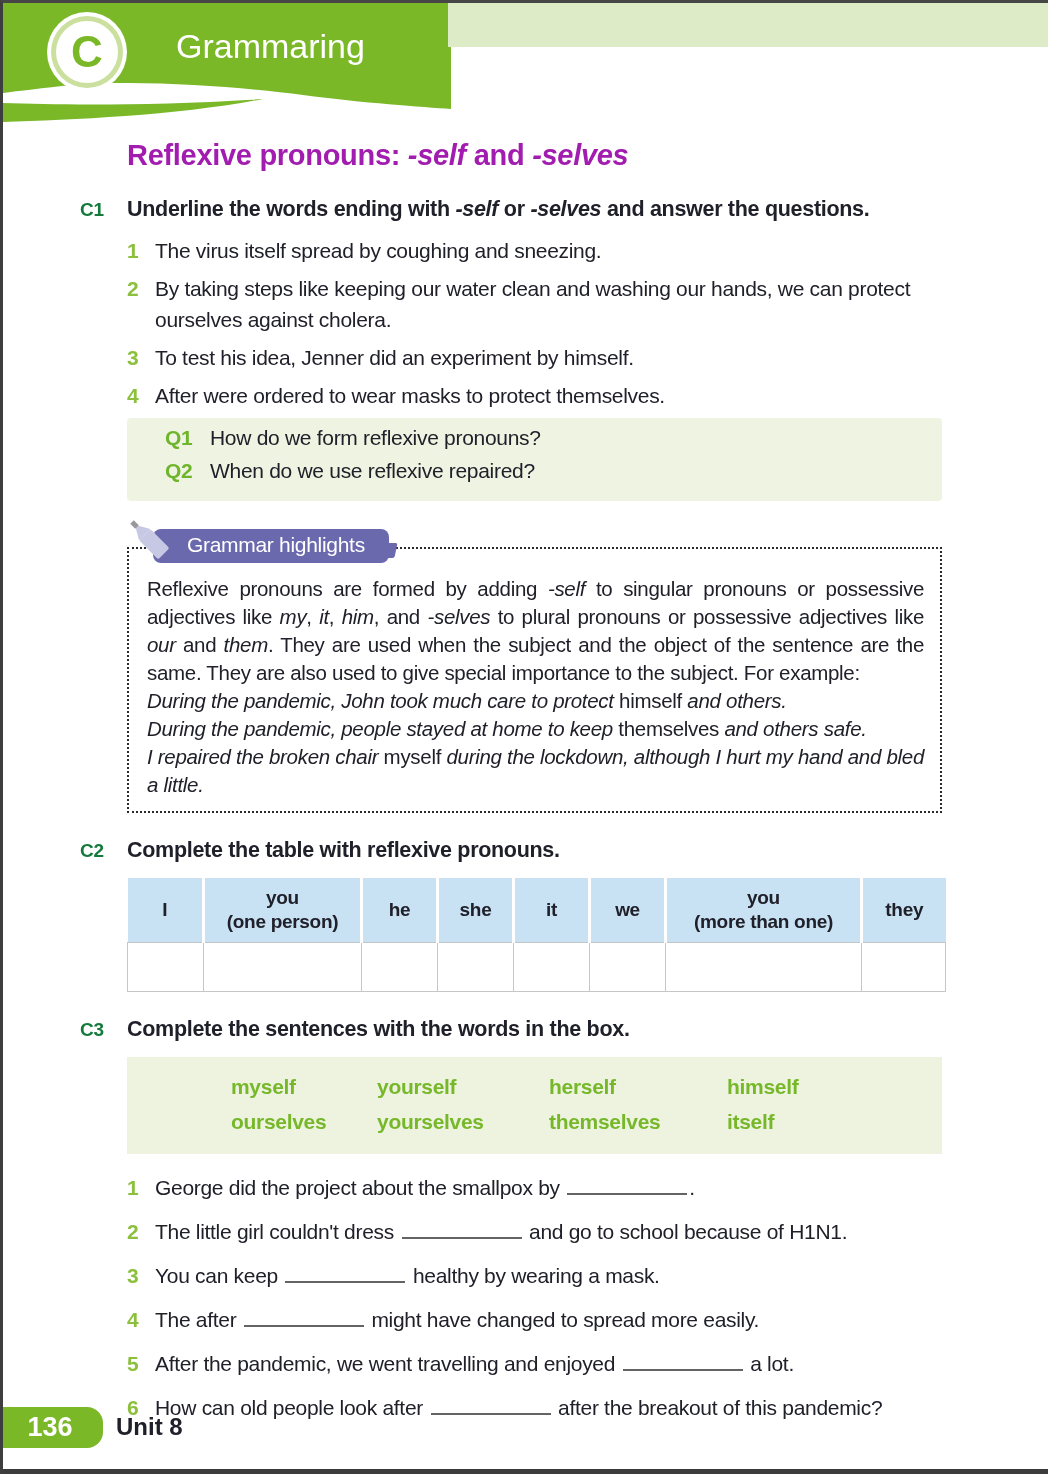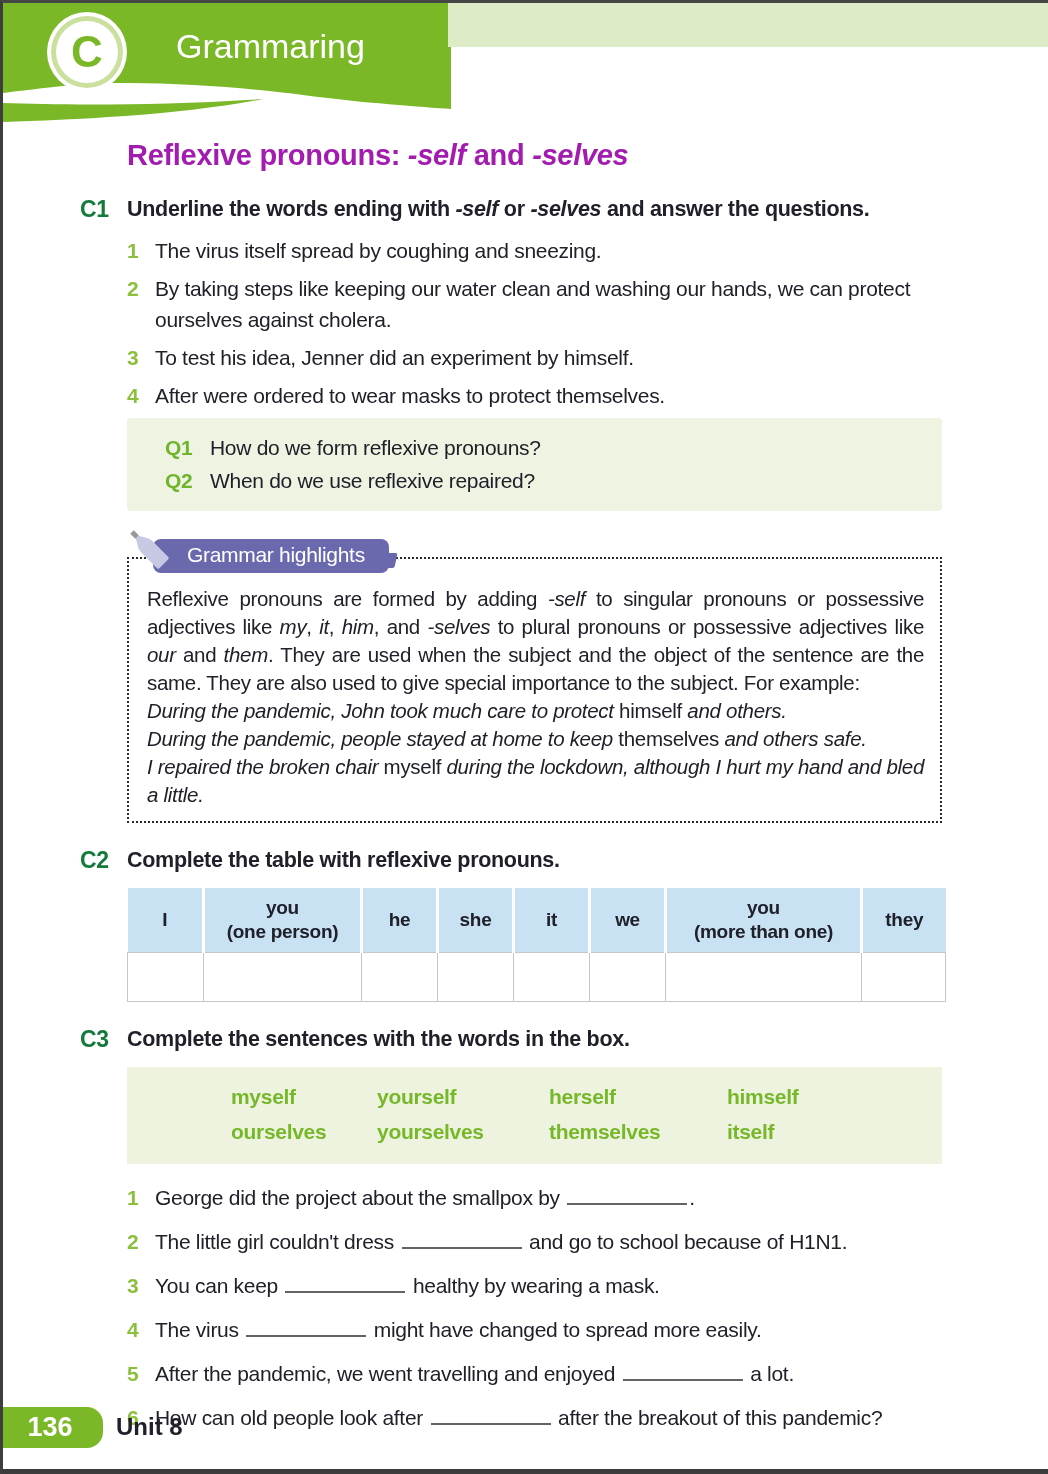--- a/index.html
+++ b/index.html
@@ -21,29 +21,29 @@
   .c-badge-outer{position:absolute;left:44px;top:9px;width:80px;height:80px;border-radius:50%;background:#fff;padding:4px;box-sizing:border-box;z-index:2;}
   .c-badge-mid{width:100%;height:100%;border-radius:50%;background:#cbe09e;padding:5px;box-sizing:border-box;}
   .c-badge-in{width:100%;height:100%;border-radius:50%;background:#fff;display:flex;align-items:center;justify-content:center;}
   .c-badge-in span{color:#7ab828;font-weight:bold;font-size:44px;line-height:1;}
   .banner-title{position:absolute;left:141px;top:24px;color:#fff;font-weight:normal;font-size:34px;z-index:2;margin-left:32px;}
   
   .content{margin:0 106px 0 124px;letter-spacing:-0.3px;}
   .page-title{margin-top:14px;font-size:29px;font-weight:bold;color:#a21caf;}
   .page-title .it{font-style:italic;}
   .section-heading{position:relative;margin-top:24px;font-size:21.5px;font-weight:bold;line-height:27px;}
-  .c-label{position:absolute;left:-47px;top:0;color:#147a3c;font-weight:bold;font-size:23px;}
+  .c-label{position:absolute;left:-47px;top:0;color:#147a3c;font-weight:bold;font-size:19px;}
   .it{font-style:italic;}
   
   .num-list{margin-top:12px;}
   .num-item{display:flex;margin-bottom:7px;font-size:21px;line-height:31px;}
   .num-item .num{flex:0 0 28px;color:#8cc03c;font-weight:bold;}
   .num-item .txt{flex:1;}
   
-  .q-box{background:#eff3e2;border-radius:4px;padding:13px 12px 13px 38px;}
+  .q-box{background:#eff3e2;border-radius:4px;padding:3px 12px 13px 38px;}
   .q-row{display:flex;font-size:21px;line-height:32px;margin:1px 0;}
   .q-row .q-label{flex:0 0 45px;color:#6eb52c;font-weight:bold;}
   
   .grammar-box{position:relative;margin-top:46px;border:2px dotted #2a2a2a;padding:26px 16px 12px 18px;}
   .gh-label{position:absolute;top:-20px;left:24px;background:#6b69ae;color:#fff;font-weight:normal;
             font-size:21px;padding:4px 24px 6px 34px;border-radius:8px;z-index:2;}
   .gh-label::after{content:"";position:absolute;right:-7px;bottom:5px;width:12px;height:15px;background:#6b69ae;border-radius:2px;transform:skewX(-12deg);}
   .gh-pen{position:absolute;left:-30px;top:-16px;}
   .gh-text{font-size:20.5px;line-height:28px;}
   .gh-para{text-align:justify;}
@@ -209,21 +209,21 @@
       <div class="num-item" style="margin-bottom:13px;">
         <span class="num">2</span>
         <span class="txt"><span>The little girl couldn't dress </span><span class="blank"></span><span> and go to school because of H1N1.</span></span>
       </div>
       <div class="num-item" style="margin-bottom:13px;">
         <span class="num">3</span>
         <span class="txt"><span>You can keep </span><span class="blank"></span><span> healthy by wearing a mask.</span></span>
       </div>
       <div class="num-item" style="margin-bottom:13px;">
         <span class="num">4</span>
-        <span class="txt"><span>The virus </span><span class="blank"></span><span> might have changed to spread more easily.</span></span>
+        <span class="txt"><span>The after </span><span class="blank"></span><span> might have changed to spread more easily.</span></span>
       </div>
       <div class="num-item" style="margin-bottom:13px;">
         <span class="num">5</span>
         <span class="txt"><span>After the pandemic, we went travelling and enjoyed </span><span class="blank"></span><span> a lot.</span></span>
       </div>
       <div class="num-item" style="margin-bottom:13px;">
         <span class="num">6</span>
         <span class="txt"><span>How can old people look after </span><span class="blank"></span><span> after the breakout of this pandemic?</span></span>
       </div>
     </div>

